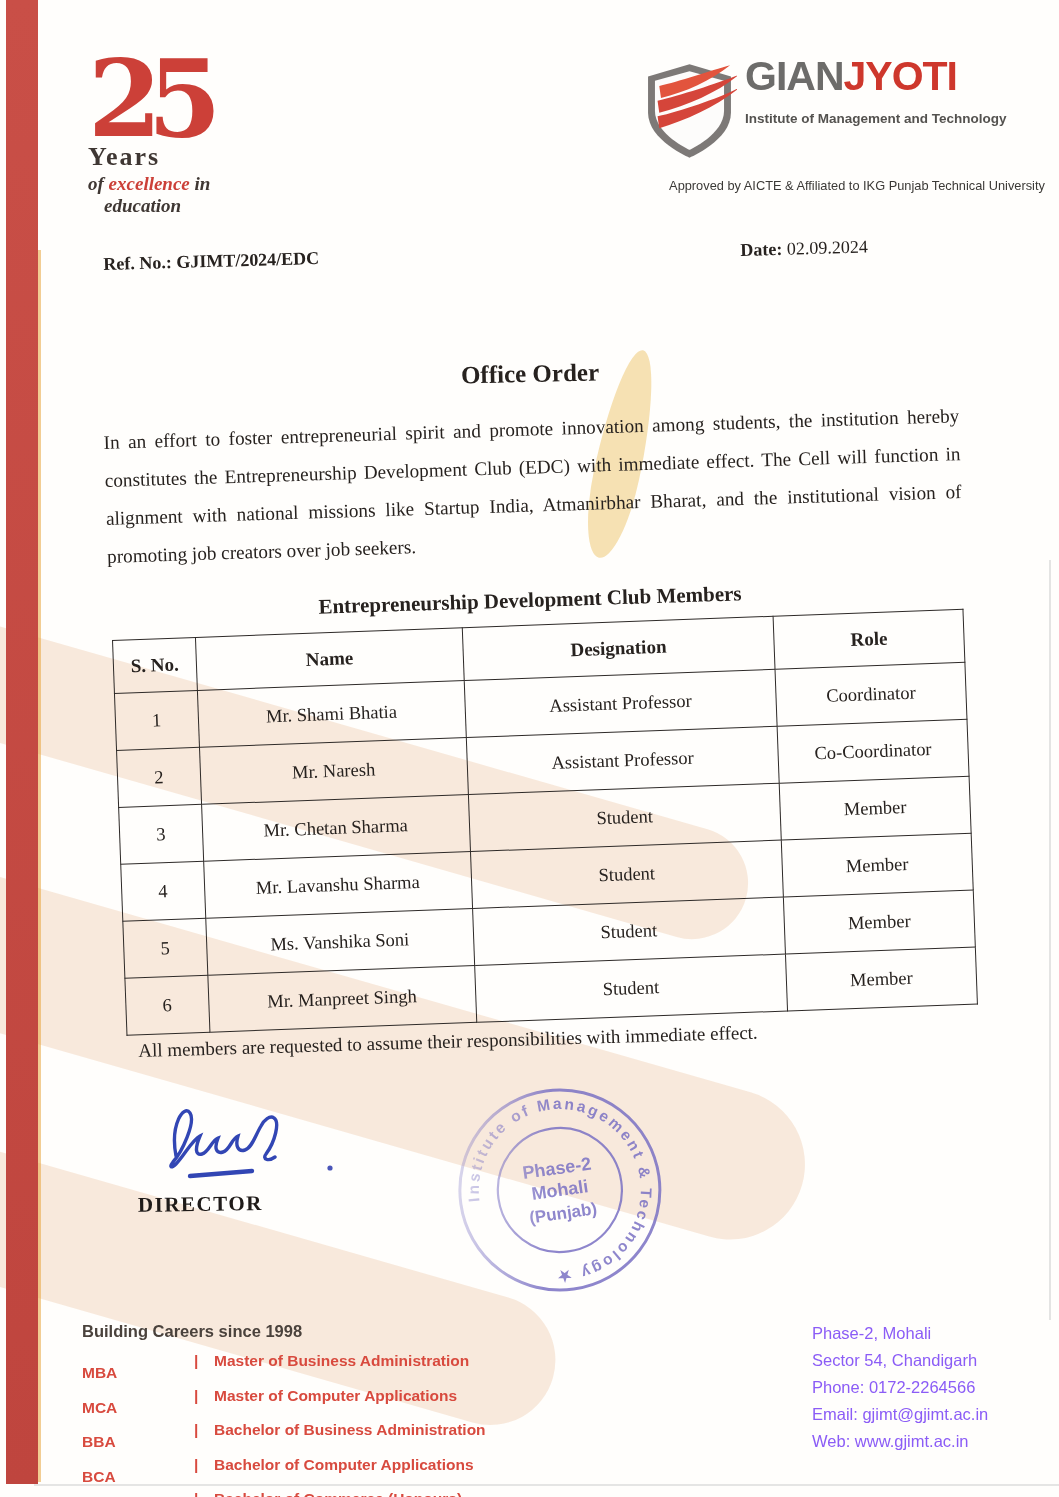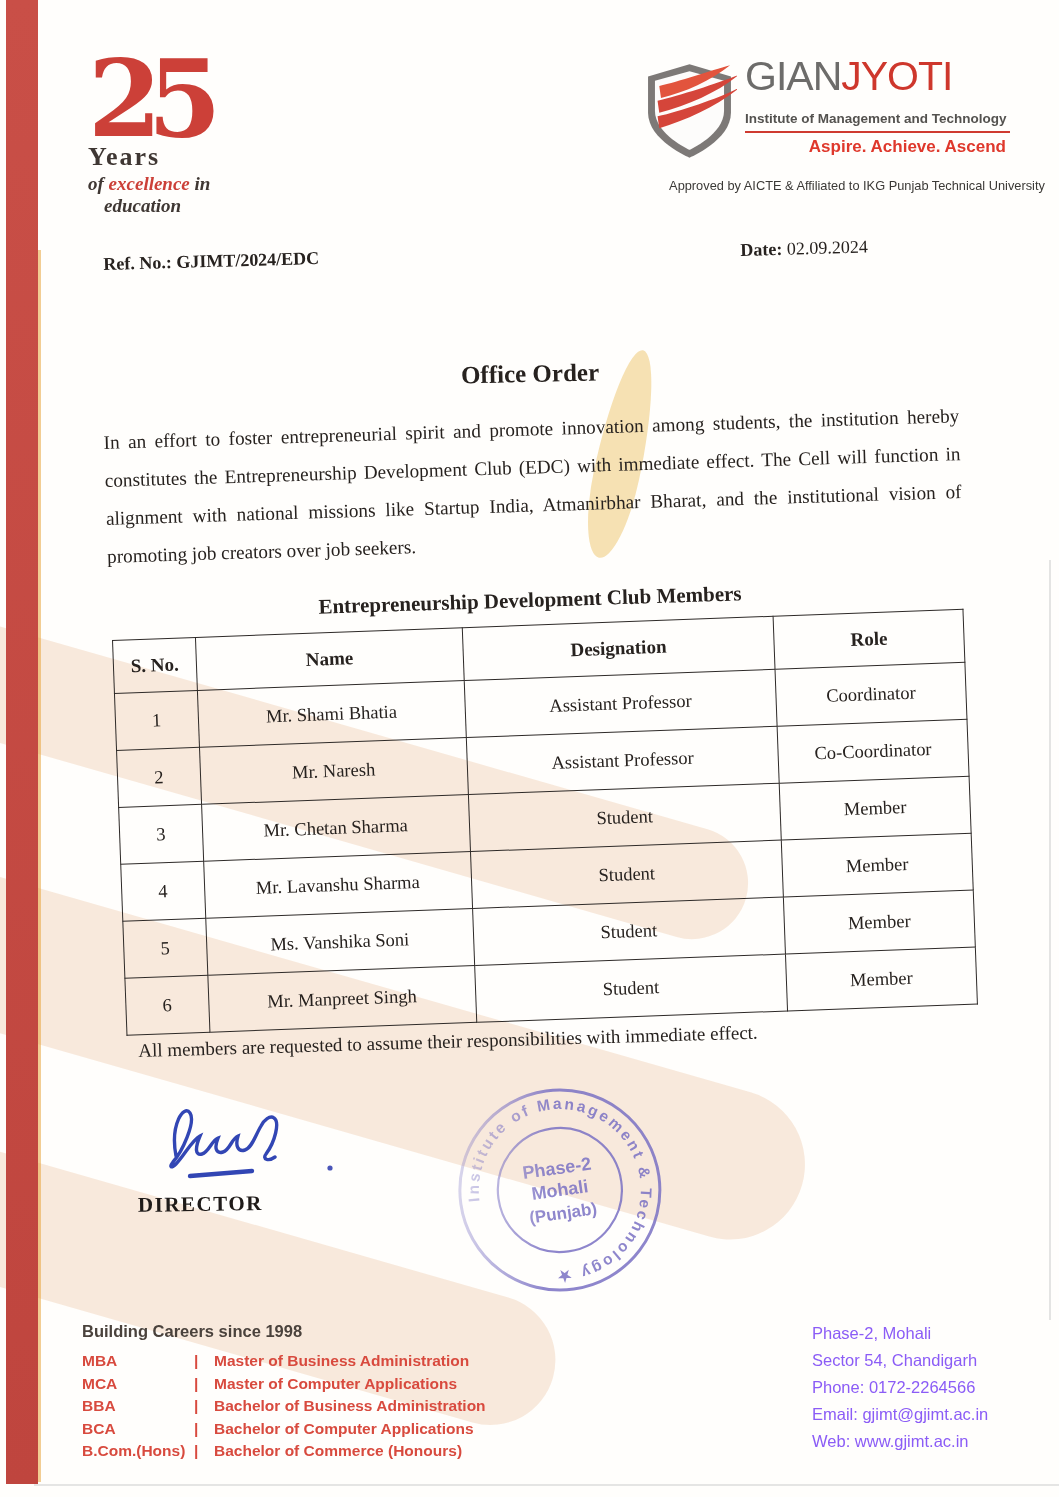--- a/index.html
+++ b/index.html
@@ -24,21 +24,21 @@
   .anniv-num{font-family:"DejaVu Serif",serif;font-weight:700;font-size:106px;line-height:.92;
              color:#cc4038;letter-spacing:-14px;}
   .anniv-years{font-size:26px;font-weight:700;color:#3f3733;letter-spacing:2px;margin-top:-6px;}
   .anniv-l2{font-style:italic;font-size:19px;color:#3f3733;font-weight:700;margin-top:1px;}
   .anniv-l2 .hl{color:#cc4038;}
   .anniv-l3{font-style:italic;font-size:19px;color:#3f3733;font-weight:700;padding-left:16px;}
 
   .brandlogo{position:absolute;left:642px;top:56px;width:368px;display:flex;align-items:flex-start;}
   .shield{flex:0 0 auto;}
   .brandtext{padding-left:8px;flex:1;}
-  .brandname{font-family:"Liberation Sans",sans-serif;font-weight:400;font-size:41px;
+  .brandname{font-family:"Liberation Sans",sans-serif;font-weight:700;font-size:41px;
              letter-spacing:-1px;line-height:1;white-space:nowrap;}
   .brandname .g{color:#6d6c6a;} .brandname .j{color:#ce372c;}
   .brandsub{font-family:"Liberation Sans",sans-serif;font-weight:700;font-size:13.5px;color:#54524f;
             margin-top:14px;white-space:nowrap;}
   .brandtag{font-family:"Liberation Sans",sans-serif;font-weight:700;font-size:17px;color:#df382c;
             border-top:2.5px solid #cf3a30;margin-top:5px;padding-top:4px;text-align:right;padding-right:4px;}
   .approval{position:absolute;left:628px;top:178px;width:390px;text-align:center;
             font-family:"Liberation Sans",sans-serif;font-size:12.8px;color:#3b3936;margin-left:34px;}
 
   
@@ -74,21 +74,21 @@
             transform:rotate(-0.8deg);color:#1f1b19;}
   .stamp{position:absolute;left:448px;top:1082px;width:224px;height:218px;opacity:.85;
          transform:rotate(-8deg);
          -webkit-mask-image:linear-gradient(100deg,rgba(0,0,0,.15) 0%,rgba(0,0,0,.55) 22%,#000 45%);
          mask-image:linear-gradient(100deg,rgba(0,0,0,.15) 0%,rgba(0,0,0,.55) 22%,#000 45%);}
 
   
   .f-left{position:absolute;left:82px;top:1322px;font-family:Liberation Sans, sans-serif;}
   .f-tag{font-size:16.5px;font-weight:700;color:#4a423c;margin-bottom:9px;}
   .prog{display:flex;font-size:15.5px;font-weight:700;color:#d84a3e;line-height:22.5px;}
-  .prog .abbr{width:112px;} .prog .sep{width:20px;}
+  .prog .abbr{width:112px;margin-top:12px;} .prog .sep{width:20px;}
   .f-right{position:absolute;left:812px;top:1320px;font-family:"Liberation Sans",sans-serif;
            font-size:16.5px;color:#8b5cf6;line-height:27px;}
 </style>
 </head>
 <body>
 
 <div class="page">
 
   <div class="wm wm1"></div>
   <div class="wm wm2"></div>
@@ -110,21 +110,20 @@
     <svg class="shield" width="95" height="110" viewBox="0 0 110 120">
       <path d="M55 6 L103 20 L103 62 C103 94 55 114 55 114 C55 114 7 94 7 62 L7 20 Z" fill="#7d7977"></path>
       <path d="M55 14 L95 25 L95 60 C95 87 55 105 55 105 C55 105 15 87 15 60 L15 25 Z" fill="#fdfcfb"></path>
       <path d="M20 80 C52 70 88 54 114 32 C92 44 46 60 18 66 Z" fill="#d5453a"></path>
       <path d="M20 62 C54 53 88 38 112 18 C90 27 44 42 18 48 Z" fill="#d5453a"></path>
       <path d="M22 45 C50 38 80 25 102 7 C80 13 42 26 20 31 Z" fill="#e2543d"></path>
     </svg>
     <div class="brandtext">
       <div class="brandname"><span class="g">GIAN</span><span class="j">JYOTI</span></div>
       <div class="brandsub">Institute of Management and Technology</div>
-      <div class="brandtag">Aspire. Achieve. Ascend</div>
     </div>
   </div>
   <div class="approval">Approved by AICTE &amp; Affiliated to IKG Punjab Technical University</div>
 
   <div class="refline"><span>Ref. No.:</span> <span>GJIMT/2024/EDC</span></div>
   <div class="dateline"><span class="lbl">Date:</span> <span>02.09.2024</span></div>
 
   <div class="title">Office Order</div>
   <div class="para">In an effort to foster entrepreneurial spirit and promote innovation among students, the institution hereby constitutes the Entrepreneurship Development Club (EDC) with immediate effect. The Cell will function in alignment with national missions like Startup India, Atmanirbhar Bharat, and the institutional vision of promoting job creators over job seekers.</div>
 

